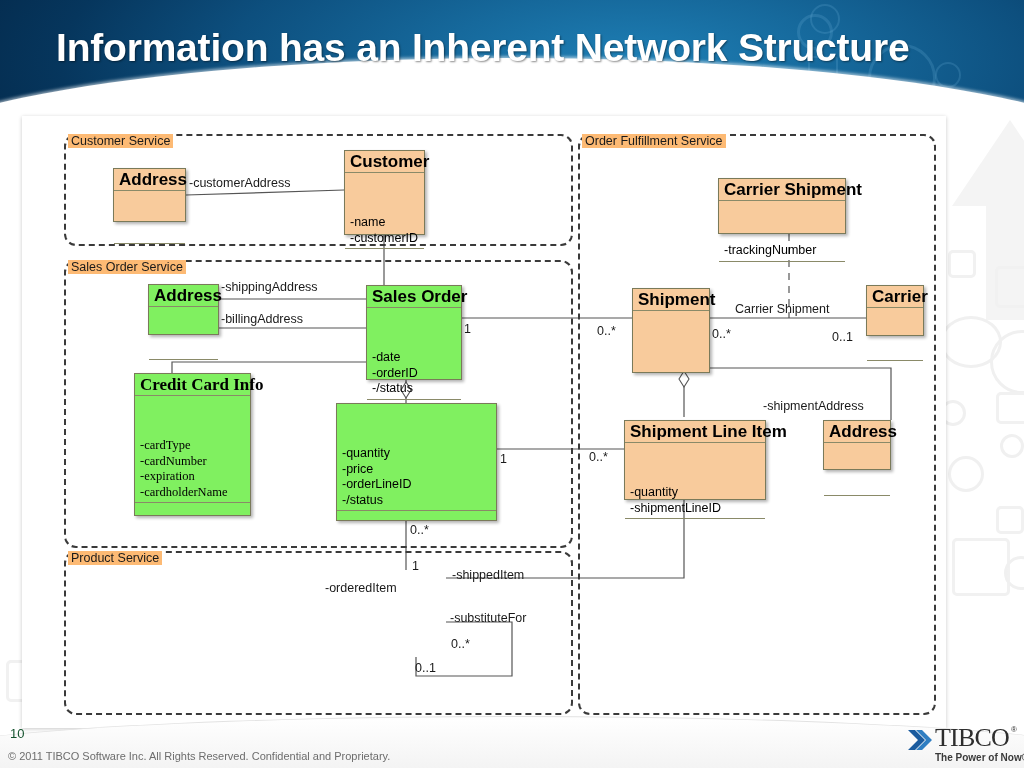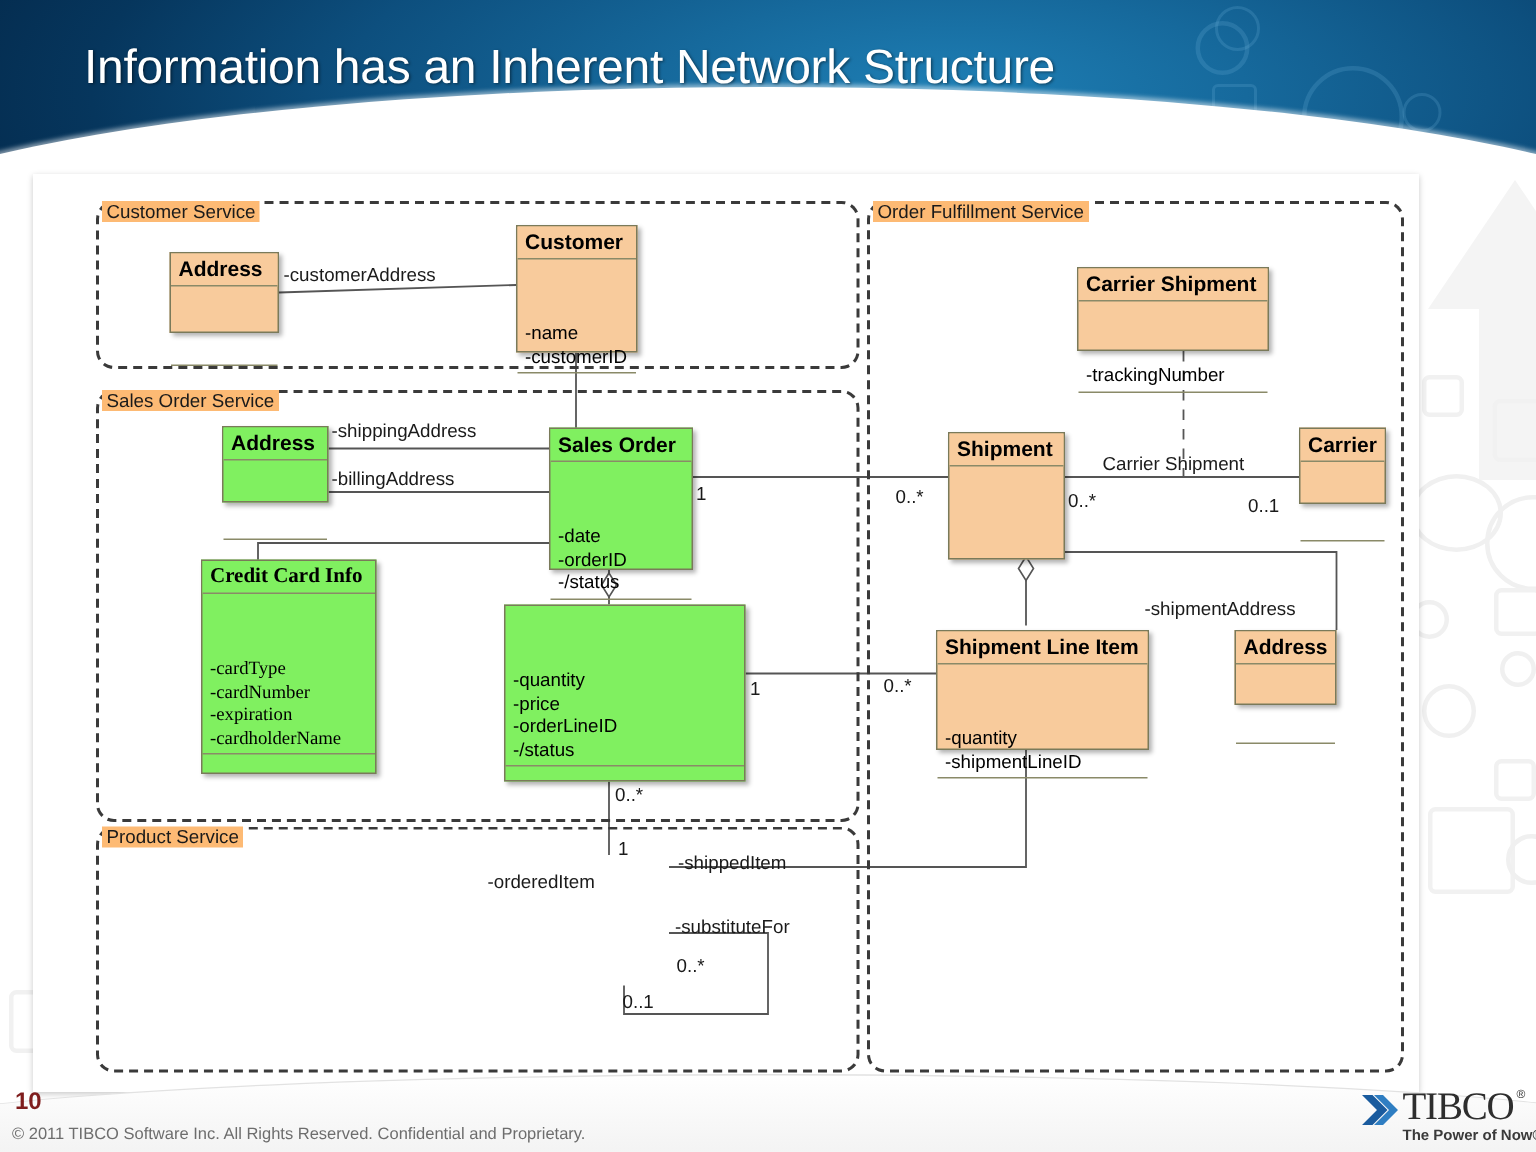--- a/index.html
+++ b/index.html
@@ -14,21 +14,21 @@
     position:absolute;left:0;top:0;width:1024px;height:112px;
     background:
       radial-gradient(ellipse 700px 240px at 62% 55%, #1e7fb5 0%, #16699c 28%, #0d4f7e 58%, #06365d 82%, #042a4c 100%);
     overflow:hidden;
   }
   .header-deco{position:absolute;opacity:.18;border:2px solid #7fc4e8;}
   .hd-circle{border-radius:50%;}
   .hd-sq{border-radius:4px;}
   .header-title{
     position:absolute;left:56px;top:26px;
-    font-size:32px;font-weight:normal;color:#ffffff;
+    font-size:39px;font-weight:bold;color:#ffffff;
     letter-spacing:-.2px;
     text-shadow:1px 1px 2px rgba(0,0,0,.45);
     white-space:nowrap;
   }
   
   .header-sweep{
     position:absolute;left:-120px;top:58px;width:1264px;height:180px;
     background:#ffffff;border-radius:50% 50% 0 0 / 60% 60% 0 0;
     box-shadow:0 -2px 3px rgba(255,255,255,.5);
   }
@@ -70,22 +70,22 @@
 
   
   .cls{
     position:absolute;
     border:1px solid #7a7a5a;
     box-shadow:2px 2px 3px rgba(0,0,0,.30);
     box-sizing:border-box;
     z-index:5;
   }
   .cls .name{
-    font-size:14px;font-weight:bold;color:#000;
-    padding:3px 5px 3px 5px;
+    font-size:17px;font-weight:bold;color:#000;
+    text-align:center;padding:3px 5px 3px 5px;
     border-bottom:1px solid #8a8a68;
     line-height:15px;white-space:nowrap;
   }
   .cls .attrs{
     font-size:12.5px;color:#000;padding:2px 4px 2px 5px;
     border-bottom:1px solid #8a8a68;line-height:15.5px;
     min-height:8px;
     margin-top:40px;
   }
   .cls .ops{min-height:10px;}
@@ -106,21 +106,21 @@
 
   
   .footer-sweep{
     position:absolute;left:-90px;top:716px;width:1210px;height:120px;
     background:linear-gradient(#ffffff 0%, #f4f4f4 40%, #ebebeb 100%);
     border-radius:50% 50% 0 0 / 34% 34% 0 0;
     border-top:1px solid #e2e2e2;
   }
   .slide-num{
     position:absolute;left:10px;top:726px;
-    font-size:16px;font-weight:bold;color:#7f1d1d;
+    font-size:13px;font-weight:normal;color:#14532d;
   }
   .copyright{
     position:absolute;left:8px;top:750px;
     font-size:11px;color:#6d6d6d;white-space:nowrap;
   }
   .logo{position:absolute;left:908px;top:727px;width:110px;height:36px;}
   .logo-chev{position:absolute;left:0;top:1px;width:26px;height:24px;}
   .logo-word{
     position:absolute;left:27px;top:-4px;
     font-size:26px;font-weight:normal;letter-spacing:-.8px;color:#2e2e2e;

